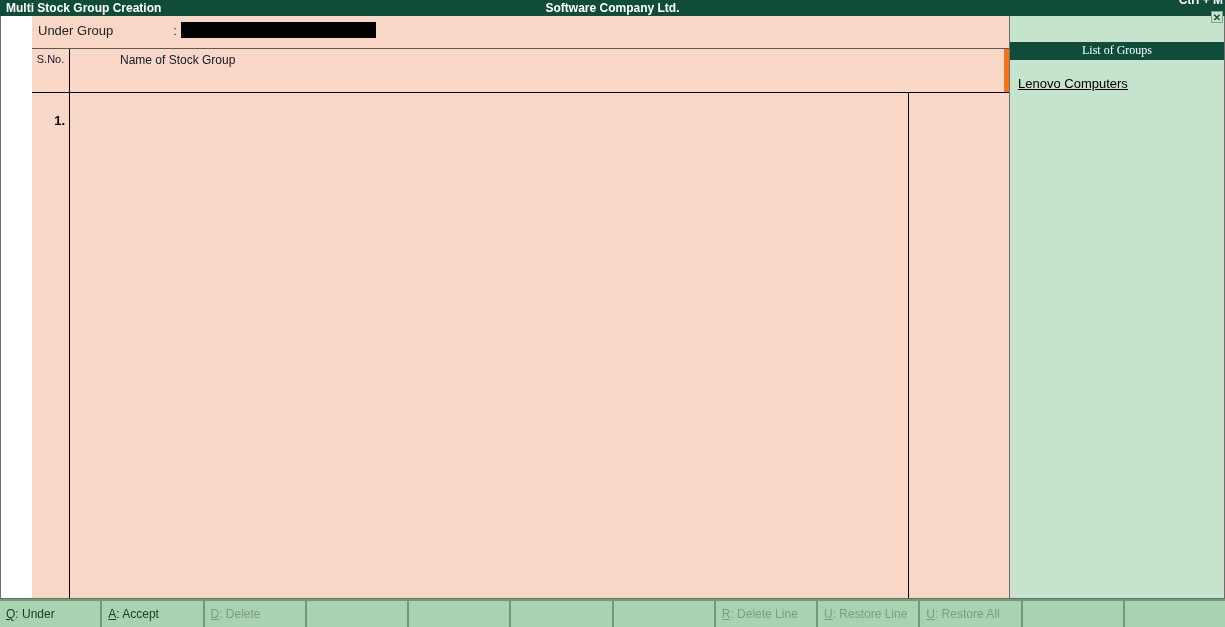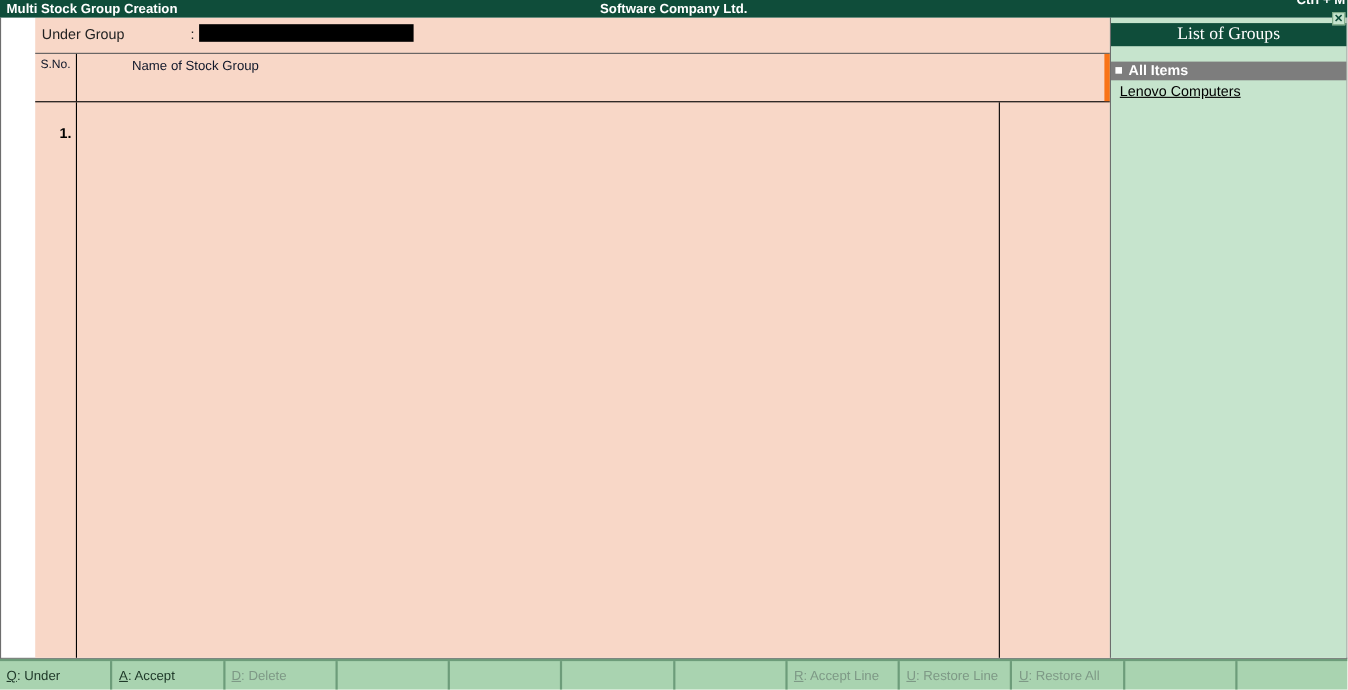--- a/index.html
+++ b/index.html
@@ -68,22 +68,23 @@
     background: #c6e4cd;
     border-left: 1px solid #6d6d6d;
     display:flex; flex-direction:column;
   }
   .side-spacer { height: 5px; }
   .side-title {
     background: #0f4d3a;
     color: #fff;
     text-align: center;
     font-family: Georgia, serif;
-    font-size: 16px;
+    font-size: 12px;
     padding: 1px 0 2px 0;
+    margin-top: 21px;
   }
   .side-gap { height: 14px; }
   .side-selected {
     background: #7d7d7d;
     color: #fff;
     font-weight: bold;
     padding: 0 4px 2px 4px;
     display:flex; align-items:center; gap:6px;
     font-size: 13px;
   }
@@ -142,24 +143,20 @@
         <div class="cell-name"></div>
         <div class="cell-under"></div>
       </div>
     </div>
   </div>
 
   <div class="side-panel">
     <div class="side-spacer"></div>
     <div class="side-title">List of Groups</div>
     <div class="side-gap"></div>
-    <div class="side-selected">
-      <span class="side-bullet"></span>
-      <span>All Items</span>
-    </div>
     <div class="side-item">Lenovo Computers</div>
     <div class="side-fill"></div>
   </div>
 </div>
 
 <div class="bottom-bar">
   <div class="bb-cell">
       <span class="key">Q</span>
       <span>: Under</span>
     </div>
@@ -170,21 +167,21 @@
   <div class="bb-cell bb-dim">
       <span class="key">D</span>
       <span>: Delete</span>
     </div>
   <div class="bb-cell"></div>
   <div class="bb-cell"></div>
   <div class="bb-cell"></div>
   <div class="bb-cell"></div>
   <div class="bb-cell bb-dim">
       <span class="key">R</span>
-      <span>: Accept Line</span>
+      <span>: Delete Line</span>
     </div>
   <div class="bb-cell bb-dim">
       <span class="key">U</span>
       <span>: Restore Line</span>
     </div>
   <div class="bb-cell bb-dim">
       <span class="key">U</span>
       <span>: Restore All</span>
     </div>
   <div class="bb-cell"></div>

